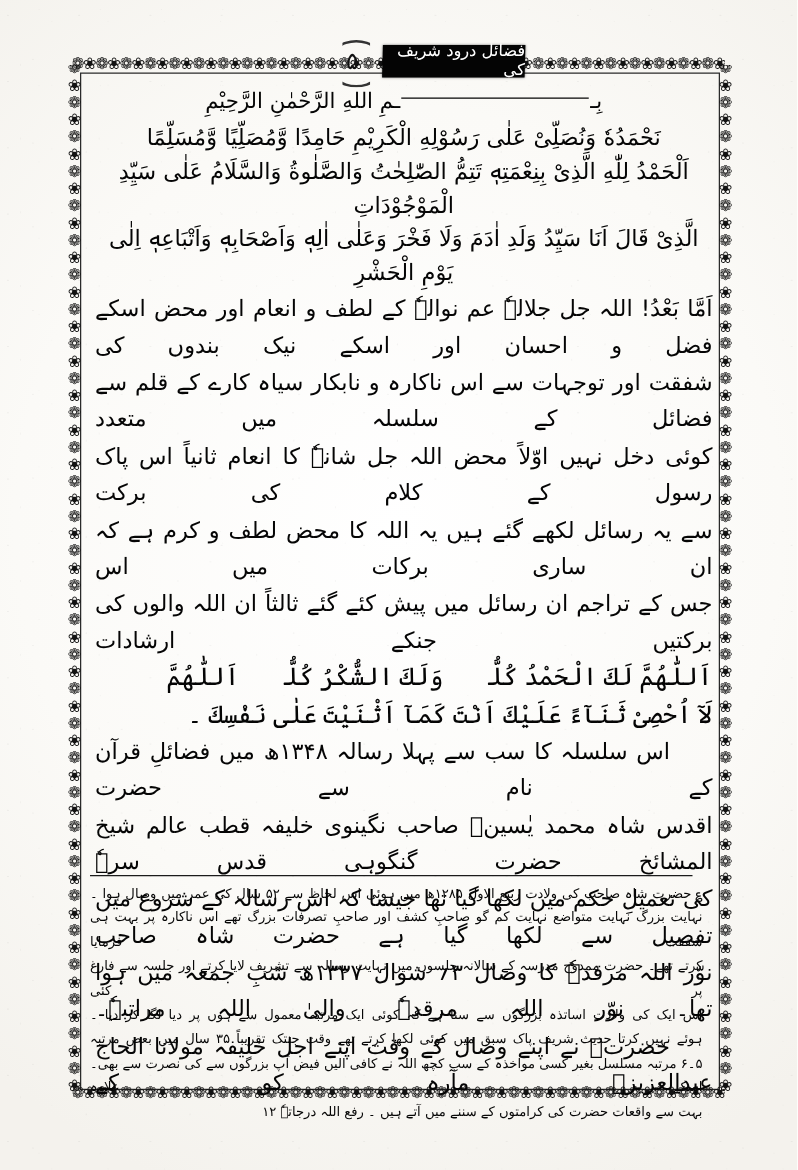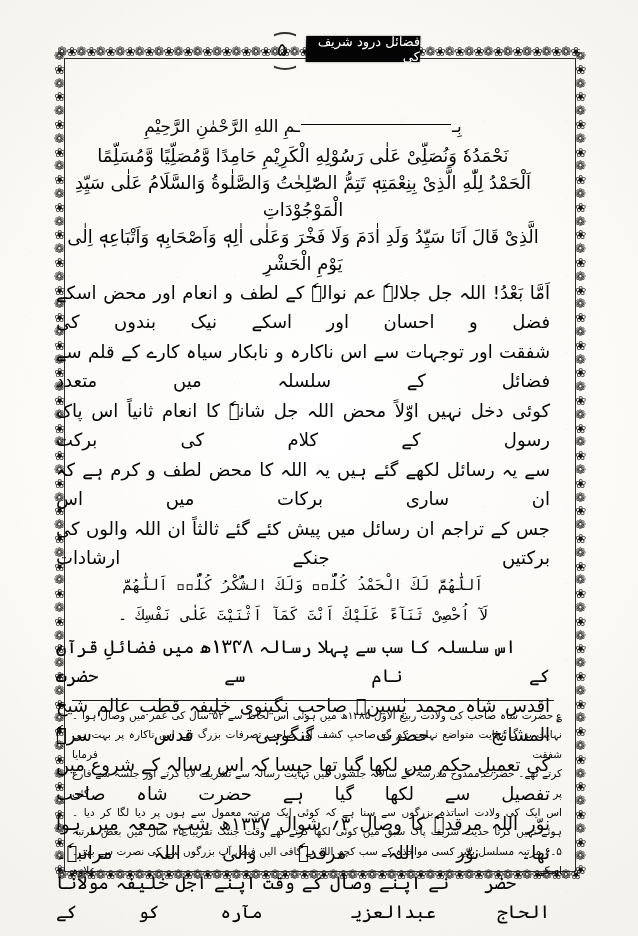--- a/index.html
+++ b/index.html
@@ -113,28 +113,27 @@
     height: 34px;
     border: 2px solid #111;
     border-radius: 50%;
     clip-path: polygon(0 0, 26% 0, 26% 100%, 0 100%, 100% 100%, 74% 100%, 74% 0, 100% 0);
     opacity: .85;
   }
 
   
   .content {
     position: absolute;
-    left: 56px;
+    left: 76px;
     top: 66px;
     width: 494px;
     height: 796px;
     direction: rtl;
     text-align: justify;
     color: #121212;
-    margin-top: 45px;
   }
 
   .bismillah {
     text-align: center;
     font-size: 17px;
     line-height: 26px;
     margin: 2px 0 3px 0;
     letter-spacing: 1px;
     font-family: "DejaVu Sans", sans-serif;
   }
@@ -157,28 +156,27 @@
 
   .urdu-para {
     font-size: 18px;
     line-height: 28.5px;
     text-align: justify;
     text-align-last: justify;
     margin: 2px 0 0 0;
     letter-spacing: .1px;
     font-family: "DejaVu Sans", sans-serif;
   }
-  .urdu-para.indent-first { text-indent: 34px; font-family: Liberation Serif, serif; }
+  .urdu-para.indent-first { text-indent: 34px; }
 
   .arabic-dua {
-    font-size: 15px;
+    font-size: 20px;
     line-height: 28px;
-    text-align: center;
     margin: 1px 0 2px 0;
-    font-family: Liberation Mono, monospace;
+    font-family: Liberation Serif, serif;
   }
 
   
   .footnote-rule {
     position: absolute;
     left: 72px;
     top: 700px;
     width: 482px;
     height: 0;
     border-top: 1.4px solid #1b1b1b;
@@ -260,15 +258,16 @@
 
   <div class="footnote-rule"></div>
 
   <div class="footnotes ink-fade">
     <p class="footnote-line marker-start">حضرت شاہ صاحب کی ولادت ربیع الاول ۱۲۸۵ھ میں ہوئی اس لحاظ سے ۵۲ سال کی عمر میں وصال ہوا ۔</p>
     <p class="footnote-line">نہایت بزرگ نہایت متواضع نہایت کم گو صاحبِ کشف اور صاحبِ تصرفات بزرگ تھے اس ناکارہ پر بہت ہی شفقت فرمایا</p>
     <p class="footnote-line">کرتے تھے۔ حضرت ممدوح مدرسہ کے سالانہ جلسوں میں نہایت رسالہ سے تشریف لایا کرتے اور جلسہ سے فارغ پر کئی</p>
     <p class="footnote-line">اس ایک کی ولادت اساتذہ بزرگوں سے سنا ہے کہ کوئی ایک مرتبہ معمول سے ہوں پر دیا لگا کر دیا ۔</p>
     <p class="footnote-line">ہوئے نہیں کرتا حدیث شریف پاک سبق میں کوئی لکھا کرتے تھے وقت جنتک تقریباً ۳۵ سال میں بعض مرتبہ</p>
     <p class="footnote-line">۵۔۶ مرتبہ مسلسل بغیر کسی مواخذہ کے سب کچھ اللہ نے کافی الیں فیض آپ بزرگوں سے کی نصرت سے بھی۔ اسکے علاوہ</p>
+    <p class="footnote-line last">بہت سے واقعات حضرت کی کرامتوں کے سننے میں آتے ہیں ۔ رفع اللہ درجاتہٗ ۱۲</p>
   </div>
 
 </div>
 
 </body></html>

